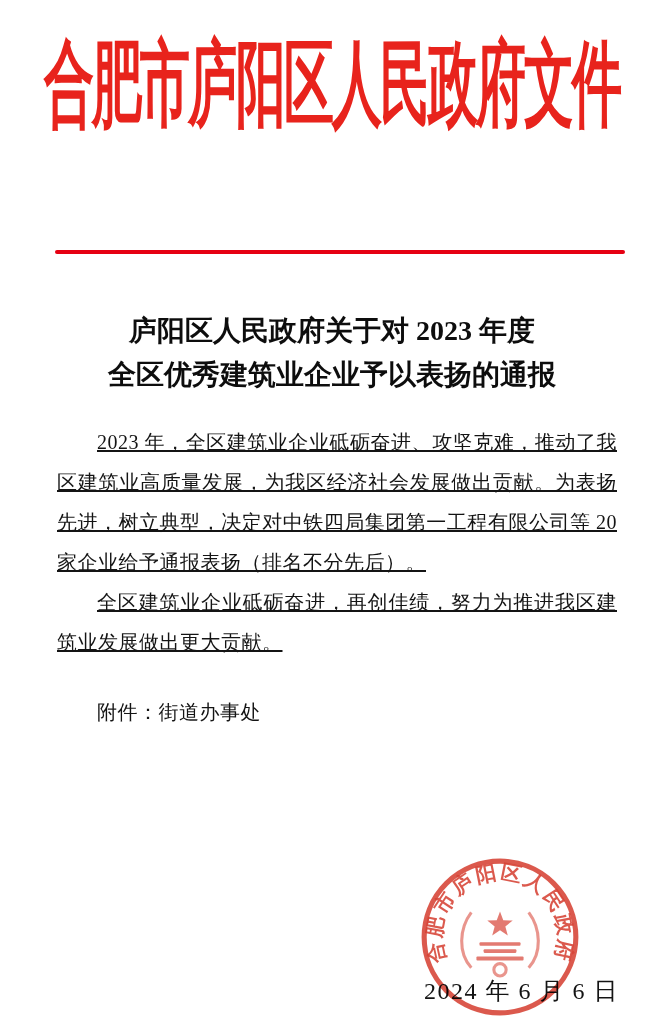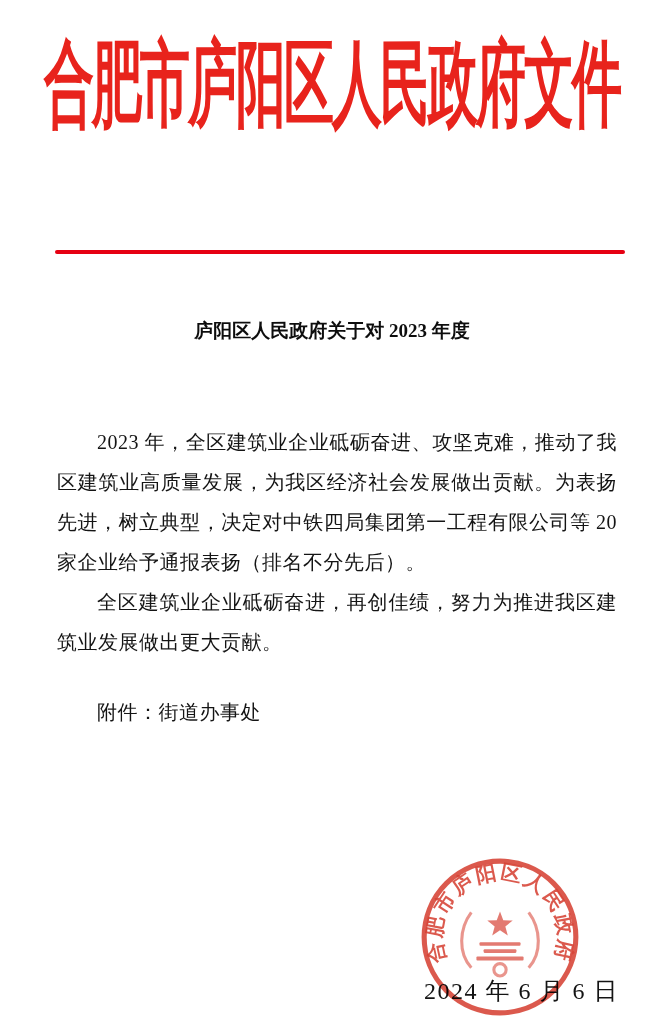--- a/index.html
+++ b/index.html
@@ -45,36 +45,36 @@
     position:absolute;
     top:238px;left:55px;
     width:570px;height:4px;
     background:var(--line-red);
     border-radius:2px;
   }
   .doc-title{
     position:absolute;
     top:297px;left:0;right:0;
     text-align:center;
-    font-size:19px;
+    font-size:28px;
     font-weight:bold;
     line-height:44px;
     color:#0d0d0d;
   }
   .body-text{
     position:absolute;
     top:410px;left:57px;
     width:560px;
     font-size:20px;
     line-height:40px;
     letter-spacing:0.5px;
     text-align:justify;
     color:var(--text-black);
   }
-  .body-text p.indent{text-indent:2em;}
+  .body-text p.indent{text-indent:2em;text-decoration:underline;}
   .attachment{
     margin-top:30px;
     text-indent:2em;
   }
   .doc-date{
     position:absolute;
     top:963px;left:424px;
     font-size:24px;
     letter-spacing:1.5px;
     color:var(--text-black);
@@ -95,20 +95,21 @@
 
 <div class="page">
 
   <div class="header-title">合肥市庐阳区人民政府文件</div>
 
 
   <div class="red-divider"></div>
 
   <div class="doc-title">
     <div>庐阳区人民政府关于对 2023 年度</div>
+    <div>全区优秀建筑业企业予以表扬的通报</div>
   </div>
 
   <div class="body-text">
     <p class="indent">2023 年，全区建筑业企业砥砺奋进、攻坚克难，推动了我区建筑业高质量发展，为我区经济社会发展做出贡献。为表扬先进，树立典型，决定对中铁四局集团第一工程有限公司等 20 家企业给予通报表扬（排名不分先后）。</p>
     <p class="indent">全区建筑业企业砥砺奋进，再创佳绩，努力为推进我区建筑业发展做出更大贡献。</p>
     <p class="attachment">附件：街道办事处</p>
   </div>
 
   <div class="doc-date">2024 年 6 月 6 日</div>
 

